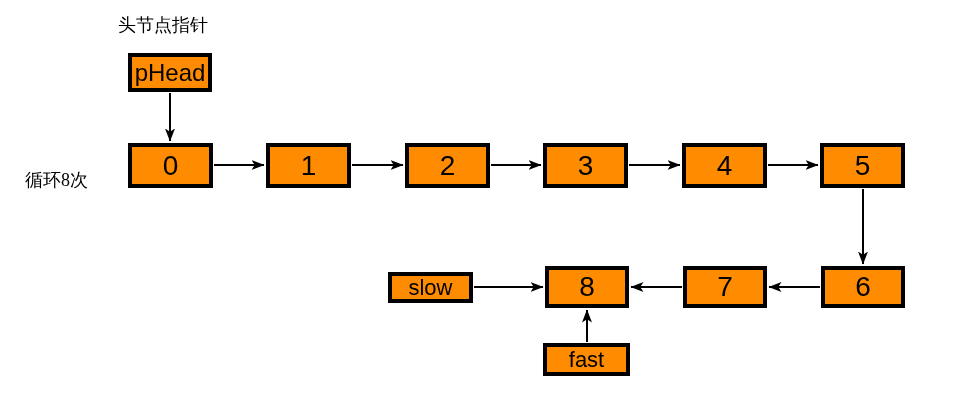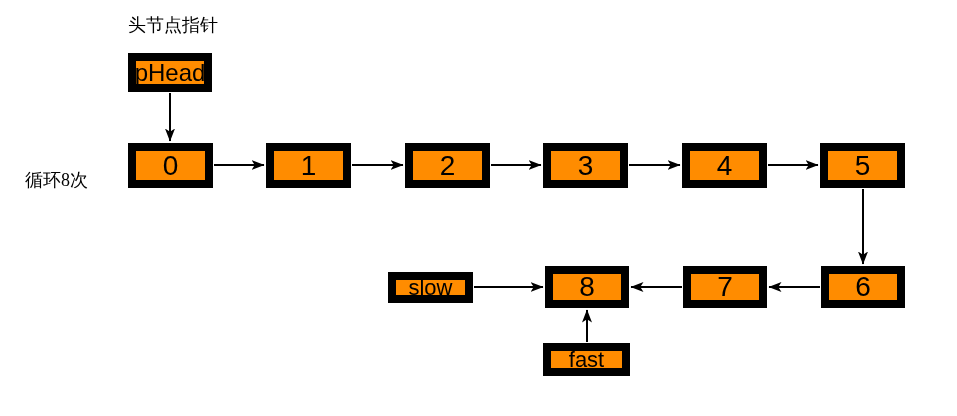--- a/index.html
+++ b/index.html
@@ -23,26 +23,26 @@
     pointer-events: none;
   }
   .label {
     position: absolute;
     color: #000000;
     white-space: nowrap;
     font-family: "Liberation Serif", "DejaVu Serif", serif;
     font-size: 18px;
     line-height: 20px;
   }
-  .label-head { left: 128px; top: 15px; }
+  .label-head { left: 118px; top: 15px; }
   .label-loop { left: 25px;  top: 170px; }
   .node {
     position: absolute;
     box-sizing: border-box;
-    border: 8px solid #a21caf;
+    border: 4px solid #a21caf;
     display: flex;
     align-items: center;
     justify-content: center;
     color: #000000;
     font-family: "Liberation Sans", sans-serif;
     line-height: 1;
   }
 </style>
 </head>
 <body>

